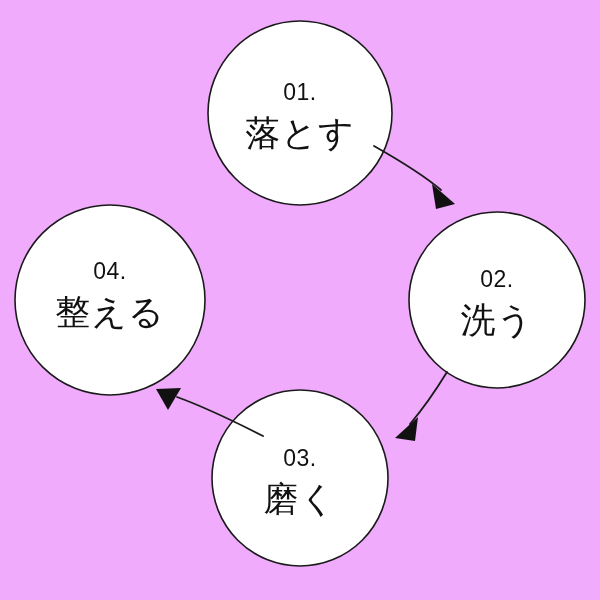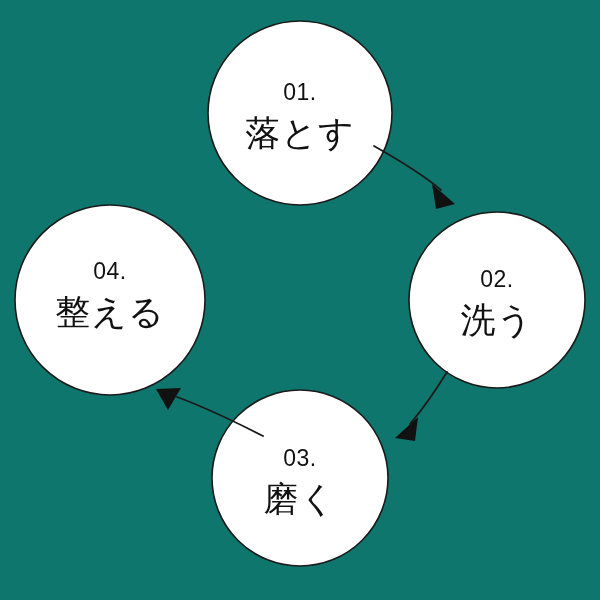--- a/index.html
+++ b/index.html
@@ -4,21 +4,21 @@
 <style>
   html, body {
     margin: 0;
     padding: 0;
     background: #ffffff;
   }
   #canvas {
     position: relative;
     width: 600px;
     height: 600px;
-    background: #0f766e;
+    background: #f0abfc;
     overflow: hidden;
     font-family: "Liberation Sans", "DejaVu Sans", sans-serif;
   }
   #diagram-svg {
     position: absolute;
     top: 0;
     left: 0;
     width: 600px;
     height: 600px;
   }

